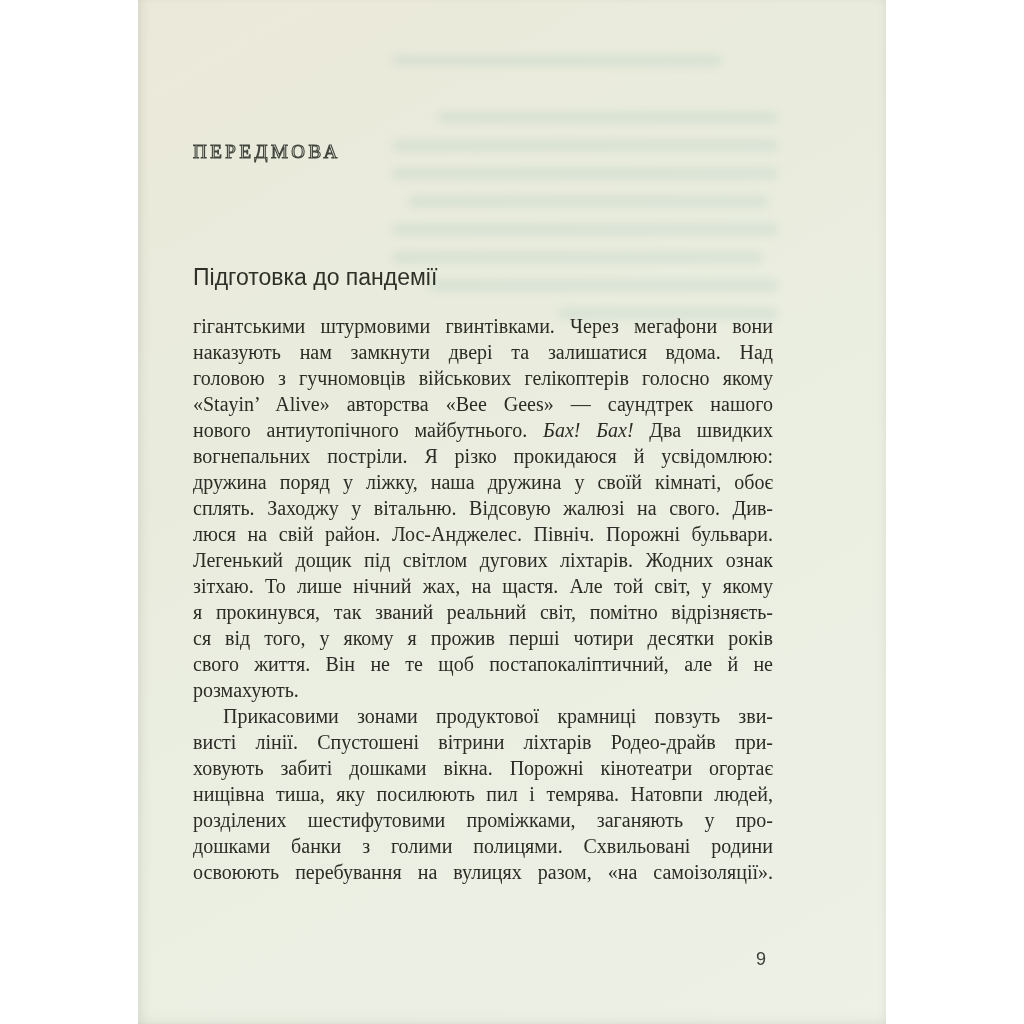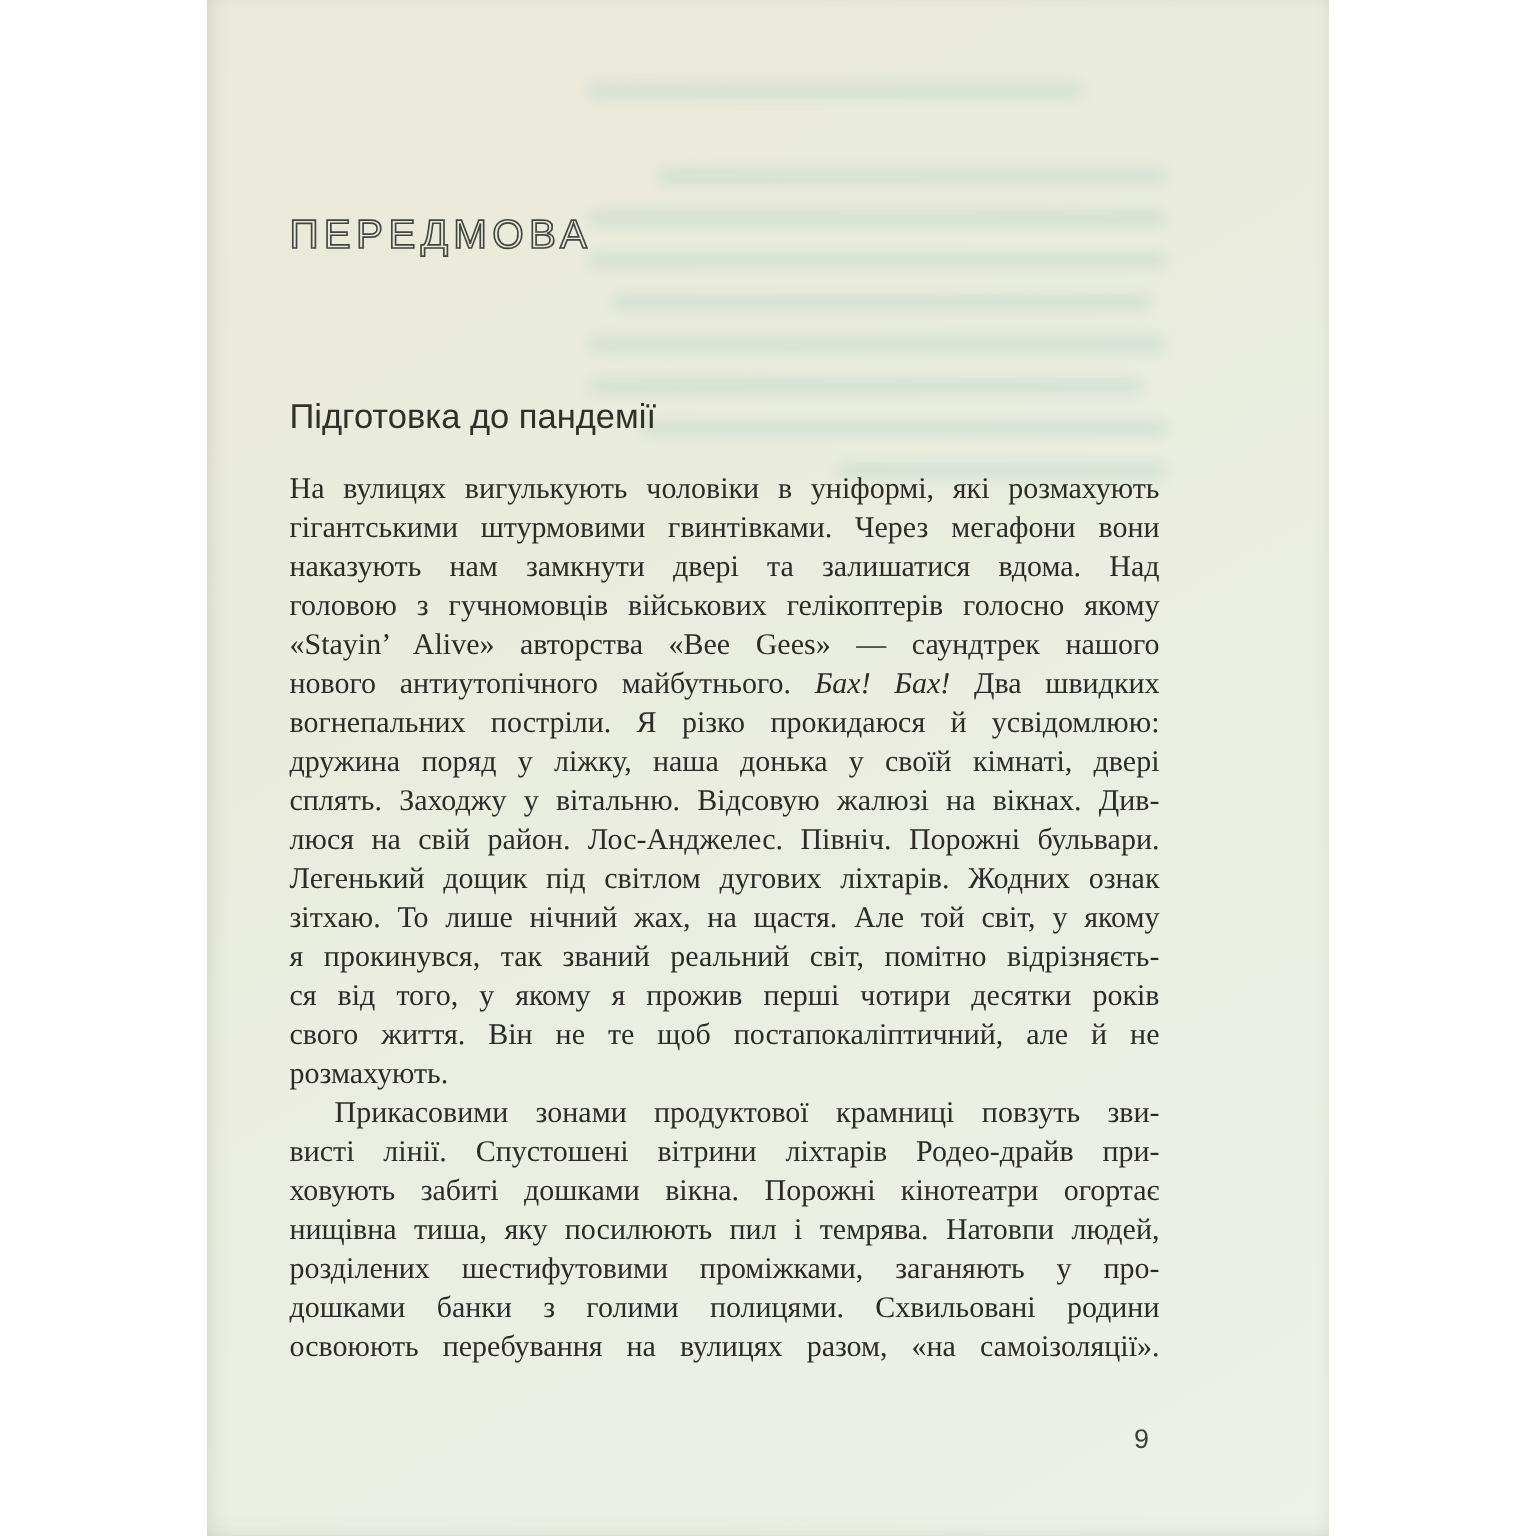--- a/index.html
+++ b/index.html
@@ -33,22 +33,22 @@
   .st:nth-child(4){left:254px;top:168px;width:386px;}
   .st:nth-child(5){left:270px;top:196px;width:360px;}
   .st:nth-child(6){left:254px;top:224px;width:386px;}
   .st:nth-child(7){left:254px;top:252px;width:370px;}
   .st:nth-child(8){left:290px;top:280px;width:350px;}
   .st:nth-child(9){left:420px;top:308px;width:220px;}
 
   .chapter-title{
     position:absolute;
     left:55px;top:141px;
-    font-family:Liberation Sans, sans-serif;
-    font-size:27px;
+    font-family:Liberation Serif, serif;
+    font-size:19px;
     font-weight:400;
     letter-spacing:3.5px;
     color:transparent;
     -webkit-text-stroke:1.1px #41463e;
   }
   @supports not (-webkit-text-stroke:1px #000){
     .chapter-title{color:#41463e;}
   }
   .section-title{
     position:absolute;
@@ -98,29 +98,28 @@
     <div class="st"></div>
     <div class="st"></div>
   </div>
 
   <div class="chapter-title">ПЕРЕДМОВА</div>
 
   <div class="section-title">Підготовка до пандемії</div>
 
   <div class="body-text">
     <div>
-        <div class="line">На вулицях вигулькують чоловіки в уніформі, які розмахують</div>
         <div class="line">гігантськими штурмовими гвинтівками. Через мегафони вони</div>
         <div class="line">наказують нам замкнути двері та залишатися вдома. Над</div>
         <div class="line">головою з гучномовців військових гелікоптерів голосно якому</div>
         <div class="line">«Stayin’ Alive» авторства «Bee Gees» — саундтрек нашого</div>
         <div class="line">нового антиутопічного майбутнього. <i>Бах! Бах!</i> Два швидких</div>
         <div class="line">вогнепальних постріли. Я різко прокидаюся й усвідомлюю:</div>
-        <div class="line">дружина поряд у ліжку, наша донька у своїй кімнаті, двері</div>
-        <div class="line">сплять. Заходжу у вітальню. Відсовую жалюзі на вікнах. Див-</div>
+        <div class="line">дружина поряд у ліжку, наша дружина у своїй кімнаті, обоє</div>
+        <div class="line">сплять. Заходжу у вітальню. Відсовую жалюзі на свого. Див-</div>
         <div class="line">люся на свій район. Лос-Анджелес. Північ. Порожні бульвари.</div>
         <div class="line">Легенький дощик під світлом дугових ліхтарів. Жодних ознак</div>
         <div class="line">зітхаю. То лише нічний жах, на щастя. Але той світ, у якому</div>
         <div class="line">я прокинувся, так званий реальний світ, помітно відрізняєть-</div>
         <div class="line">ся від того, у якому я прожив перші чотири десятки років</div>
         <div class="line">свого життя. Він не те щоб постапокаліптичний, але й не</div>
         <div class="line no-just">розмахують.</div>
       </div>
     <div>
         <div class="line" style="text-indent: 30px;">Прикасовими зонами продуктової крамниці повзуть зви-</div>

